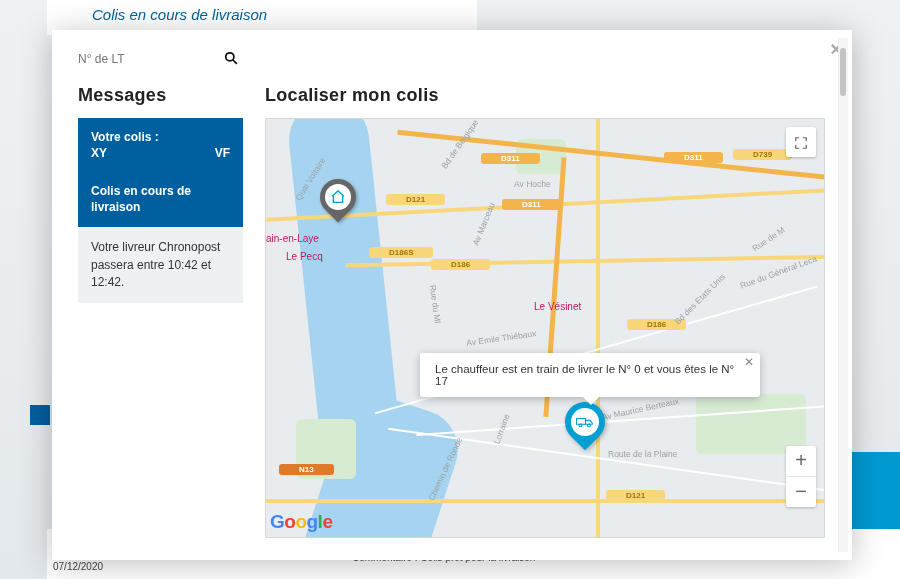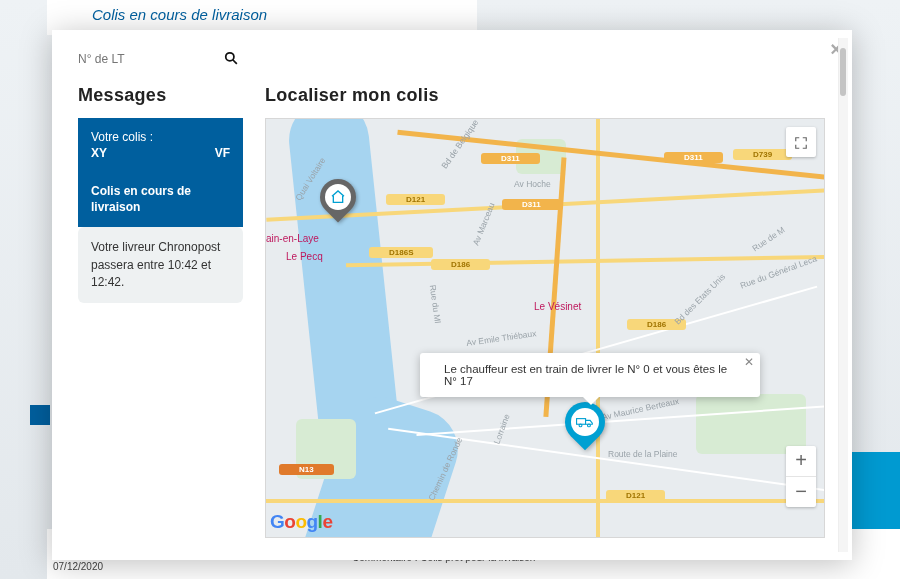--- a/index.html
+++ b/index.html
@@ -27,24 +27,24 @@
   .search-icon { font-size:14px; font-weight:bold; color:#111; }
 
   .columns { display:flex; gap:22px; align-items:flex-start; }
   .col-left { width:165px; }
   .col-right { flex:1; }
 
   h2.sec { font-size:18px; font-weight:600; color:#222; letter-spacing:.3px; margin-bottom:12px; }
 
   .msg-card { width:165px; }
   .msg-top { background:#005f9e; color:#fff; padding:12px 13px; font-size:12px; }
-  .msg-top .line1 { font-weight:400; margin-bottom:2px; }
+  .msg-top .line1 { font-weight:700; margin-bottom:2px; }
   .msg-top .codes { display:flex; justify-content:space-between; font-weight:700; margin-bottom:24px; }
   .msg-top .status { font-weight:700; line-height:1.3; }
-  .msg-bot { background:#eef1f2; color:#333; padding:12px 13px; font-size:12px; line-height:1.45;border-radius:6px; }
+  .msg-bot { background:#eef1f2; color:#333; padding:12px 13px; font-size:12px; line-height:1.45; }
 
   .map-wrap { position:relative; width:560px; height:420px; overflow:hidden; border:1px solid #d7d7d7; }
   .map-bg { position:absolute; inset:0; background:#e8ecef; }
   .river { position:absolute; left:45px; top:-20px; width:80px; height:500px; background:#a6d4f0; transform:rotate(-6deg); border-radius:40px; }
   .river2 { position:absolute; left:45px; top:280px; width:120px; height:260px; background:#a6d4f0; transform:rotate(18deg); border-radius:40px; }
   .park { position:absolute; background:#d7ebd3; border-radius:6px; }
   .road-y { position:absolute; background:#f8d77a; height:4px; }
   .road-o { position:absolute; background:#f2b44b; height:5px; }
   .road-w { position:absolute; background:#fff; height:2px; }
   .road-tag { position:absolute; background:#f2b44b; color:#fff; font-size:8px; font-weight:700; padding:1px 20px; border-radius:3px; }
@@ -64,21 +64,21 @@
   .map-footer span { cursor:pointer; white-space:nowrap; }
 
   
   .pin-home { position:absolute; left:54px; top:60px; }
   .pin-home .drop { width:36px; height:36px; background:#666; border-radius:50% 50% 50% 0; transform:rotate(-45deg); display:flex; align-items:center; justify-content:center; box-shadow:0 2px 4px rgba(0,0,0,.3); }
   .pin-home .inner { width:26px; height:26px; background:#fff; border-radius:50%; transform:rotate(45deg); display:flex; align-items:center; justify-content:center; color:#00a0d2; font-size:14px; }
   .pin-truck { position:absolute; left:299px; top:283px; }
   .pin-truck .drop { width:40px; height:40px; background:#00a0d2; border-radius:50% 50% 50% 0; transform:rotate(-45deg); display:flex; align-items:center; justify-content:center; box-shadow:0 2px 5px rgba(0,0,0,.3); }
   .pin-truck .inner { width:28px; height:28px; background:#fff; border-radius:50%; transform:rotate(45deg); display:flex; align-items:center; justify-content:center; color:#00a0d2; font-size:13px; }
 
-  .info-box { position:absolute; top:234px; left:154px; width:340px; background:#fff; border-radius:3px; box-shadow:0 2px 8px rgba(0,0,0,.25); padding:10px 24px 10px 24px; font-size:11.5px; color:#333; }
+  .info-box { position:absolute; top:234px; left:154px; width:340px; background:#fff; border-radius:3px; box-shadow:0 2px 8px rgba(0,0,0,.25); padding:10px 24px 10px 15px; font-size:11.5px; color:#333; }
   .info-box .x { position:absolute; top:2px; right:6px; font-size:12px; color:#888; cursor:pointer; }
   .info-box .tail { position:absolute; bottom:-8px; left:162px; width:0; height:0; border-left:9px solid transparent; border-right:9px solid transparent; border-top:9px solid #fff; }
 
   .home-svg { width:16px; height:16px; }
   .truck-svg { width:18px; height:14px; }
 </style>
 </head>
 <body>
 
 <div class="bg">

